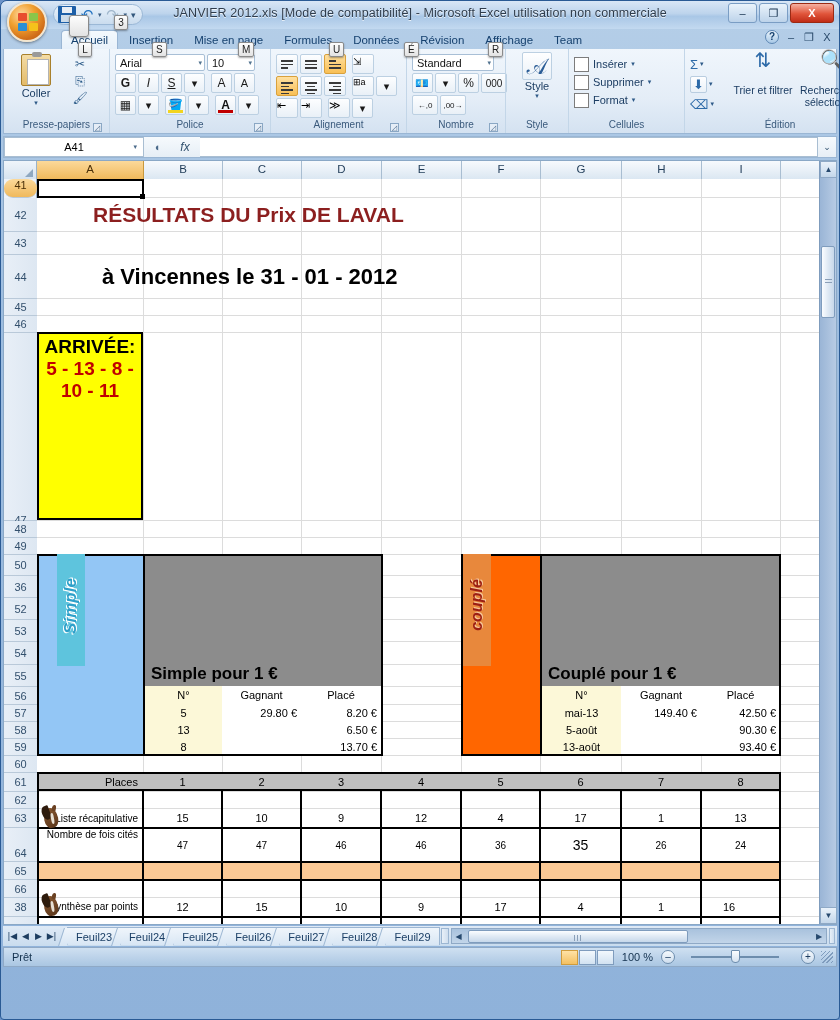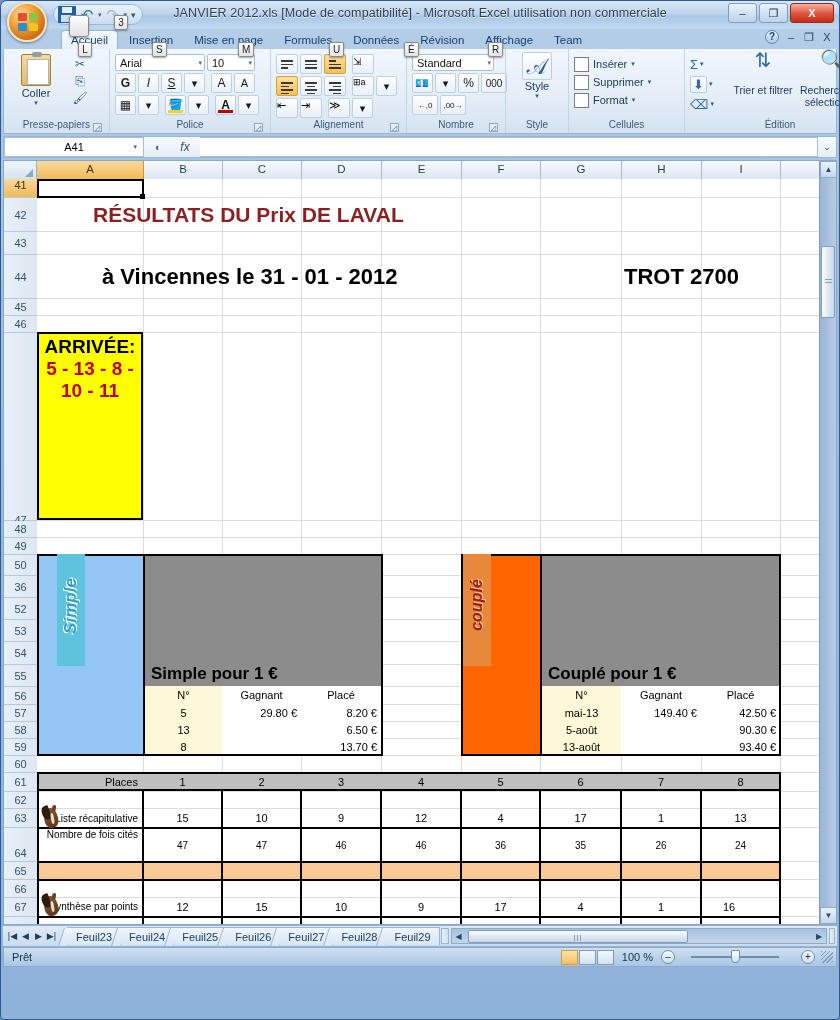--- a/index.html
+++ b/index.html
@@ -214,21 +214,21 @@
   .corner { position:absolute; left:0; top:0; width:33px; height:18px;
     background:linear-gradient(180deg,#f0f5fa,#d6e3f0); border-right:1px solid #9ab2c9; }
   .corner:after{ content:""; position:absolute; right:3px; bottom:2px; border-style:solid;
     border-width:0 0 8px 8px; border-color:transparent transparent #8fa8c0 transparent; }
 
   .rowhead { position:absolute; left:0; top:18px; width:33px; bottom:0;
     background:linear-gradient(180deg,#eef3f9,#dfe9f3); border-right:1px solid #9ab2c9; }
   .rh { position:absolute; left:0; width:33px; text-align:center;
     font-size:11px; color:#33506d; border-bottom:1px solid #b9c9d9;
     background:linear-gradient(90deg,#e8eff7,#dde7f2); }
-  .rh.sel { background:linear-gradient(180deg,#fbd99a,#f0b95c); color:#4a2f07; }
+  .rh.sel { background:linear-gradient(180deg,#fbd99a,#f0b95c); color:#4a2f07;border-radius:9px; }
 
   .cells { position:absolute; left:33px; top:18px; right:0; bottom:0; overflow:hidden; }
   .gl-v { position:absolute; top:0; bottom:0; width:1px; background:#dcdcdc; }
   .gl-h { position:absolute; left:0; right:0; height:1px; background:#dcdcdc; }
 
   .cell { position:absolute; font-size:11px; color:#000; overflow:hidden; white-space:nowrap; }
   .ctr { display:flex; align-items:center; justify-content:center; }
   .lft { display:flex; align-items:center; justify-content:flex-start; padding-left:3px; }
   .rgt { display:flex; align-items:center; justify-content:flex-end; padding-right:4px; }
 
@@ -630,21 +630,21 @@
       <div class="rh" style="top:526px; height:17px; line-height:17px;">57</div>
       <div class="rh" style="top:543px; height:17px; line-height:17px;">58</div>
       <div class="rh" style="top:560px; height:17px; line-height:17px;">59</div>
       <div class="rh" style="top:577px; height:17px; line-height:17px;">60</div>
       <div class="rh" style="top:594px; height:19px; line-height:19px;">61</div>
       <div class="rh" style="top:613px; height:17px; line-height:17px;">62</div>
       <div class="rh" style="top:630px; height:19px; line-height:19px;">63</div>
       <div class="rh" style="top:649px; height:34px; line-height:50px;">64</div>
       <div class="rh" style="top:683px; height:18px; line-height:18px;">65</div>
       <div class="rh" style="top:701px; height:18px; line-height:18px;">66</div>
-      <div class="rh" style="top:719px; height:19px; line-height:19px;">67</div>
+      <div class="rh" style="top:719px; height:19px; line-height:19px;">38</div>
       <div class="rh" style="top:738px; height:30px; line-height:44px;">68</div>
 
     </div>
 
     <div class="cells">
 
       <div class="gl-v" style="left:106px;"></div>
       <div class="gl-v" style="left:185px;"></div>
       <div class="gl-v" style="left:264px;"></div>
       <div class="gl-v" style="left:344px;"></div>
@@ -680,22 +680,20 @@
         <div class="gl-h" style="top:682px;"></div>
       <div class="gl-h" style="top:700px;"></div>
         <div class="gl-h" style="top:718px;"></div>
       <div class="gl-h" style="top:737px;"></div>
 
       <div class="cell lft" style="left:53px; top:19px; width:520px; height:33px;
            font-size:21px; font-weight:bold; color:#8c1f1f; font-family:'Liberation Sans',sans-serif;">RÉSULTATS DU Prix DE LAVAL</div>
 
       <div class="cell lft" style="left:38px; top:76px; width:460px; height:43px;
            font-size:22px; font-weight:bold; color:#000;margin-left:24px;">à Vincennes le 31 - 01 - 2012</div>
-      <div class="cell lft" style="left:584px; top:76px; width:200px; height:43px;
-           font-size:22px; font-weight:bold; color:#000;">TROT 2700</div>
 
       <div style="position:absolute; left:0px; top:153px; width:106px; height:188px;
            background:#ffff00; border:2px solid #000;">
         <div style="padding:2px 2px 0; text-align:center; font-size:19px; font-weight:bold; line-height:22px; word-break:break-all;">
           <span style="color:#000;">ARRIVÉE:</span>
           <span style="color:#c00000;">5 - 13 - 8 - 10 - 11</span>
         </div>
       </div>
 
       <div style="position:absolute; left:0px; top:375px; width:106px; height:202px;
@@ -814,21 +812,21 @@
       <div class="cell ctr" style="left:584px; top:629px; width:80px; height:19px;">1</div>
       <div class="cell ctr" style="left:664px; top:629px; width:79px; height:19px;">13</div>
 
       <div class="cell rgt" style="left:2px; top:648px; width:103px; height:34px; font-size:10px;
            align-items:flex-start; padding-top:1px; white-space:normal; text-align:right; line-height:14px;">Nombre de fois cités</div>
       <div class="cell ctr" style="left:106px; top:650px; width:79px; height:32px; font-size:10px;">47</div>
       <div class="cell ctr" style="left:185px; top:650px; width:79px; height:32px; font-size:10px;">47</div>
       <div class="cell ctr" style="left:264px; top:650px; width:80px; height:32px; font-size:10px;">46</div>
       <div class="cell ctr" style="left:344px; top:650px; width:80px; height:32px; font-size:10px;">46</div>
       <div class="cell ctr" style="left:424px; top:650px; width:79px; height:32px; font-size:10px;">36</div>
-      <div class="cell ctr" style="left:503px; top:650px; width:81px; height:32px; font-size:10px;border-radius:10px;">35</div>
+      <div class="cell ctr" style="left:503px; top:650px; width:81px; height:32px; font-size:14px;border-radius:10px;">35</div>
       <div class="cell ctr" style="left:584px; top:650px; width:80px; height:32px; font-size:10px;">26</div>
       <div class="cell ctr" style="left:664px; top:650px; width:79px; height:32px; font-size:10px;">24</div>
 
       <div class="cell rgt" style="left:2px; top:718px; width:103px; height:19px; font-size:10px;">Synthèse par points</div>
       <div class="cell ctr" style="left:106px; top:718px; width:79px; height:19px;">12</div>
       <div class="cell ctr" style="left:185px; top:718px; width:79px; height:19px;">15</div>
       <div class="cell ctr" style="left:264px; top:718px; width:80px; height:19px;">10</div>
       <div class="cell ctr" style="left:344px; top:718px; width:80px; height:19px;">9</div>
       <div class="cell ctr" style="left:424px; top:718px; width:79px; height:19px;">17</div>
       <div class="cell ctr" style="left:503px; top:718px; width:81px; height:19px;">4</div>

